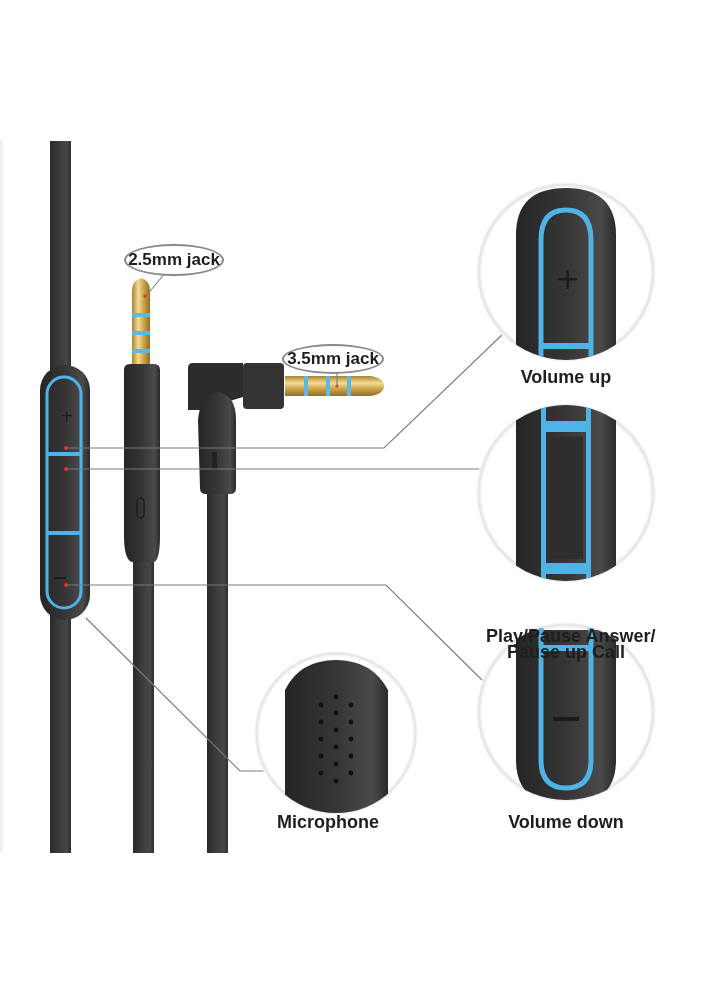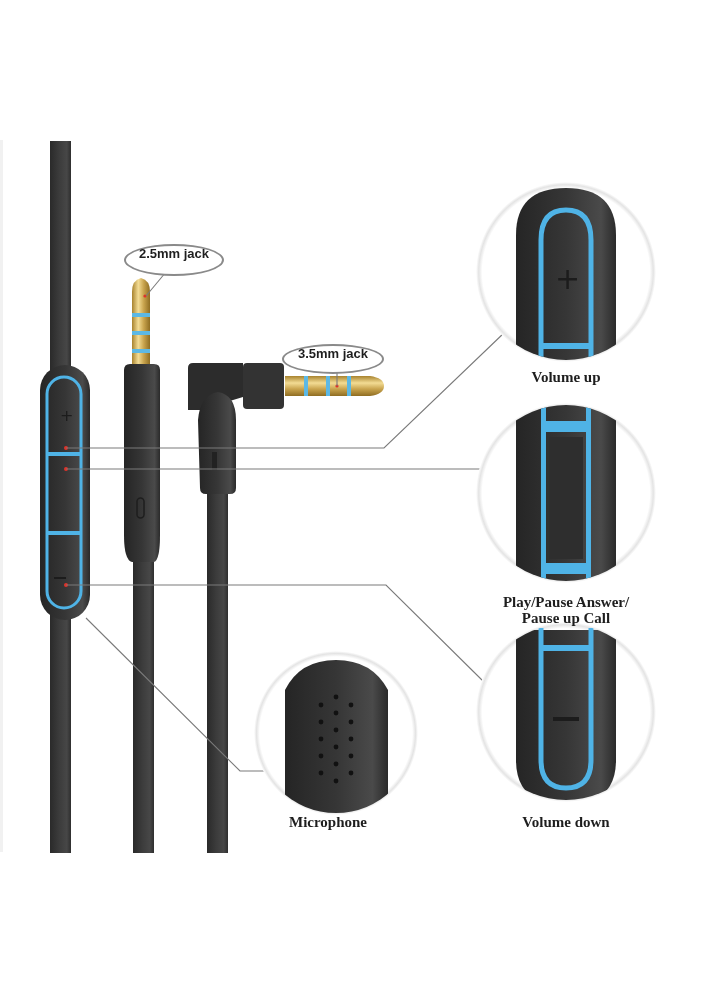--- a/index.html
+++ b/index.html
@@ -1,23 +1,23 @@
 <!DOCTYPE html>
 <html><head>
 <meta charset="utf-8">
 <style>
   html, body { margin:0; padding:0; background:#ffffff; }
   body { width:713px; height:992px; position:relative; overflow:hidden;
          font-family:"Liberation Sans", "DejaVu Sans", sans-serif; }
   #canvas { position:absolute; left:0; top:0; width:713px; height:992px; }
-  .label { position:absolute; font-weight:bold; font-size:15px; color:#1e1e1e;
-           text-align:center; line-height:16px; white-space:nowrap;font-family:Liberation Serif, serif; }
+  .label { position:absolute; font-weight:bold; font-size:18px; color:#1e1e1e;
+           text-align:center; line-height:16px; white-space:nowrap; }
   .bubble { position:absolute; border:2px solid #8a8a8a; border-radius:50%;
-            background:#fff; font-weight:bold; font-size:13px; color:#1e1e1e;
-            display:flex; justify-content:center; }
+            background:#fff; font-weight:bold; font-size:17px; color:#1e1e1e;
+            display:flex; align-items:center; justify-content:center; }
   .left-edge { position:absolute; left:0; top:140px; width:3px; height:712px; background:#f1f1f1; }
 </style>
 </head>
 <body>
 
 <div class="left-edge"></div>
 
 <svg id="canvas" width="713" height="992" viewBox="0 0 713 992">
   <defs>
     <linearGradient id="cableGrad" x1="0" x2="1" y1="0" y2="0">
@@ -183,21 +183,21 @@
   <span>2.5mm jack</span>
 </div>
 <div class="bubble" style="left:282px; top:344px; width:98px; height:26px;">
   <span>3.5mm jack</span>
 </div>
 
 <div class="label" style="left:506px; top:369px; width:120px;">
   <span>Volume up</span>
 </div>
 
-<div class="label" style="left:486px; top:594px; width:160px;">
+<div class="label" style="left:486px; top:628px; width:160px;">
   <div>Play/Pause Answer/</div>
   <div>Pause up Call</div>
 </div>
 
 <div class="label" style="left:506px; top:814px; width:120px;">
   <span>Volume down</span>
 </div>
 
 <div class="label" style="left:268px; top:814px; width:120px;">
   <span>Microphone</span>

